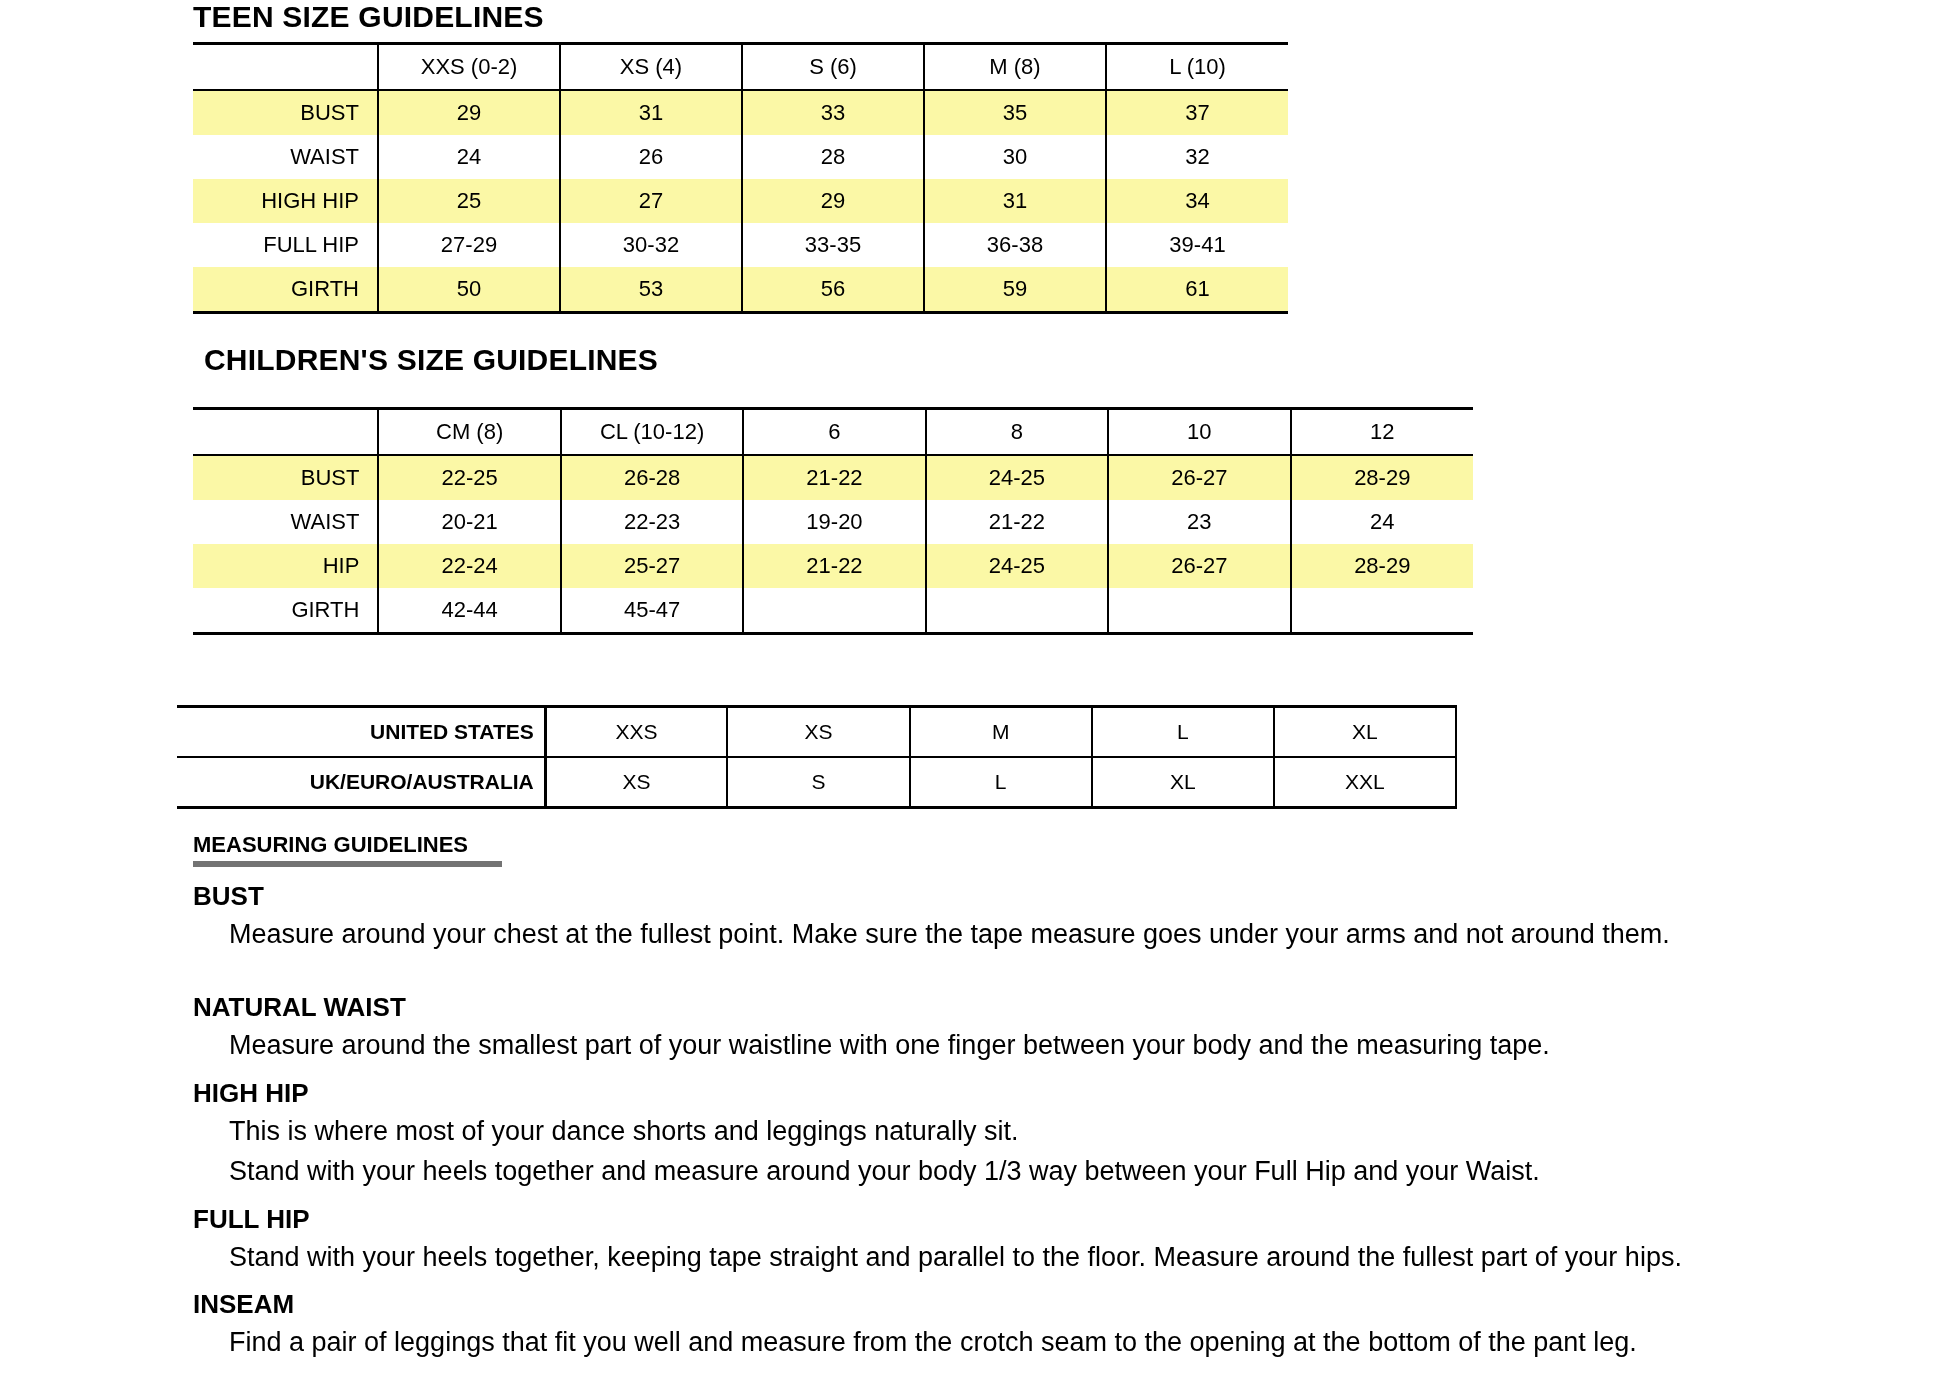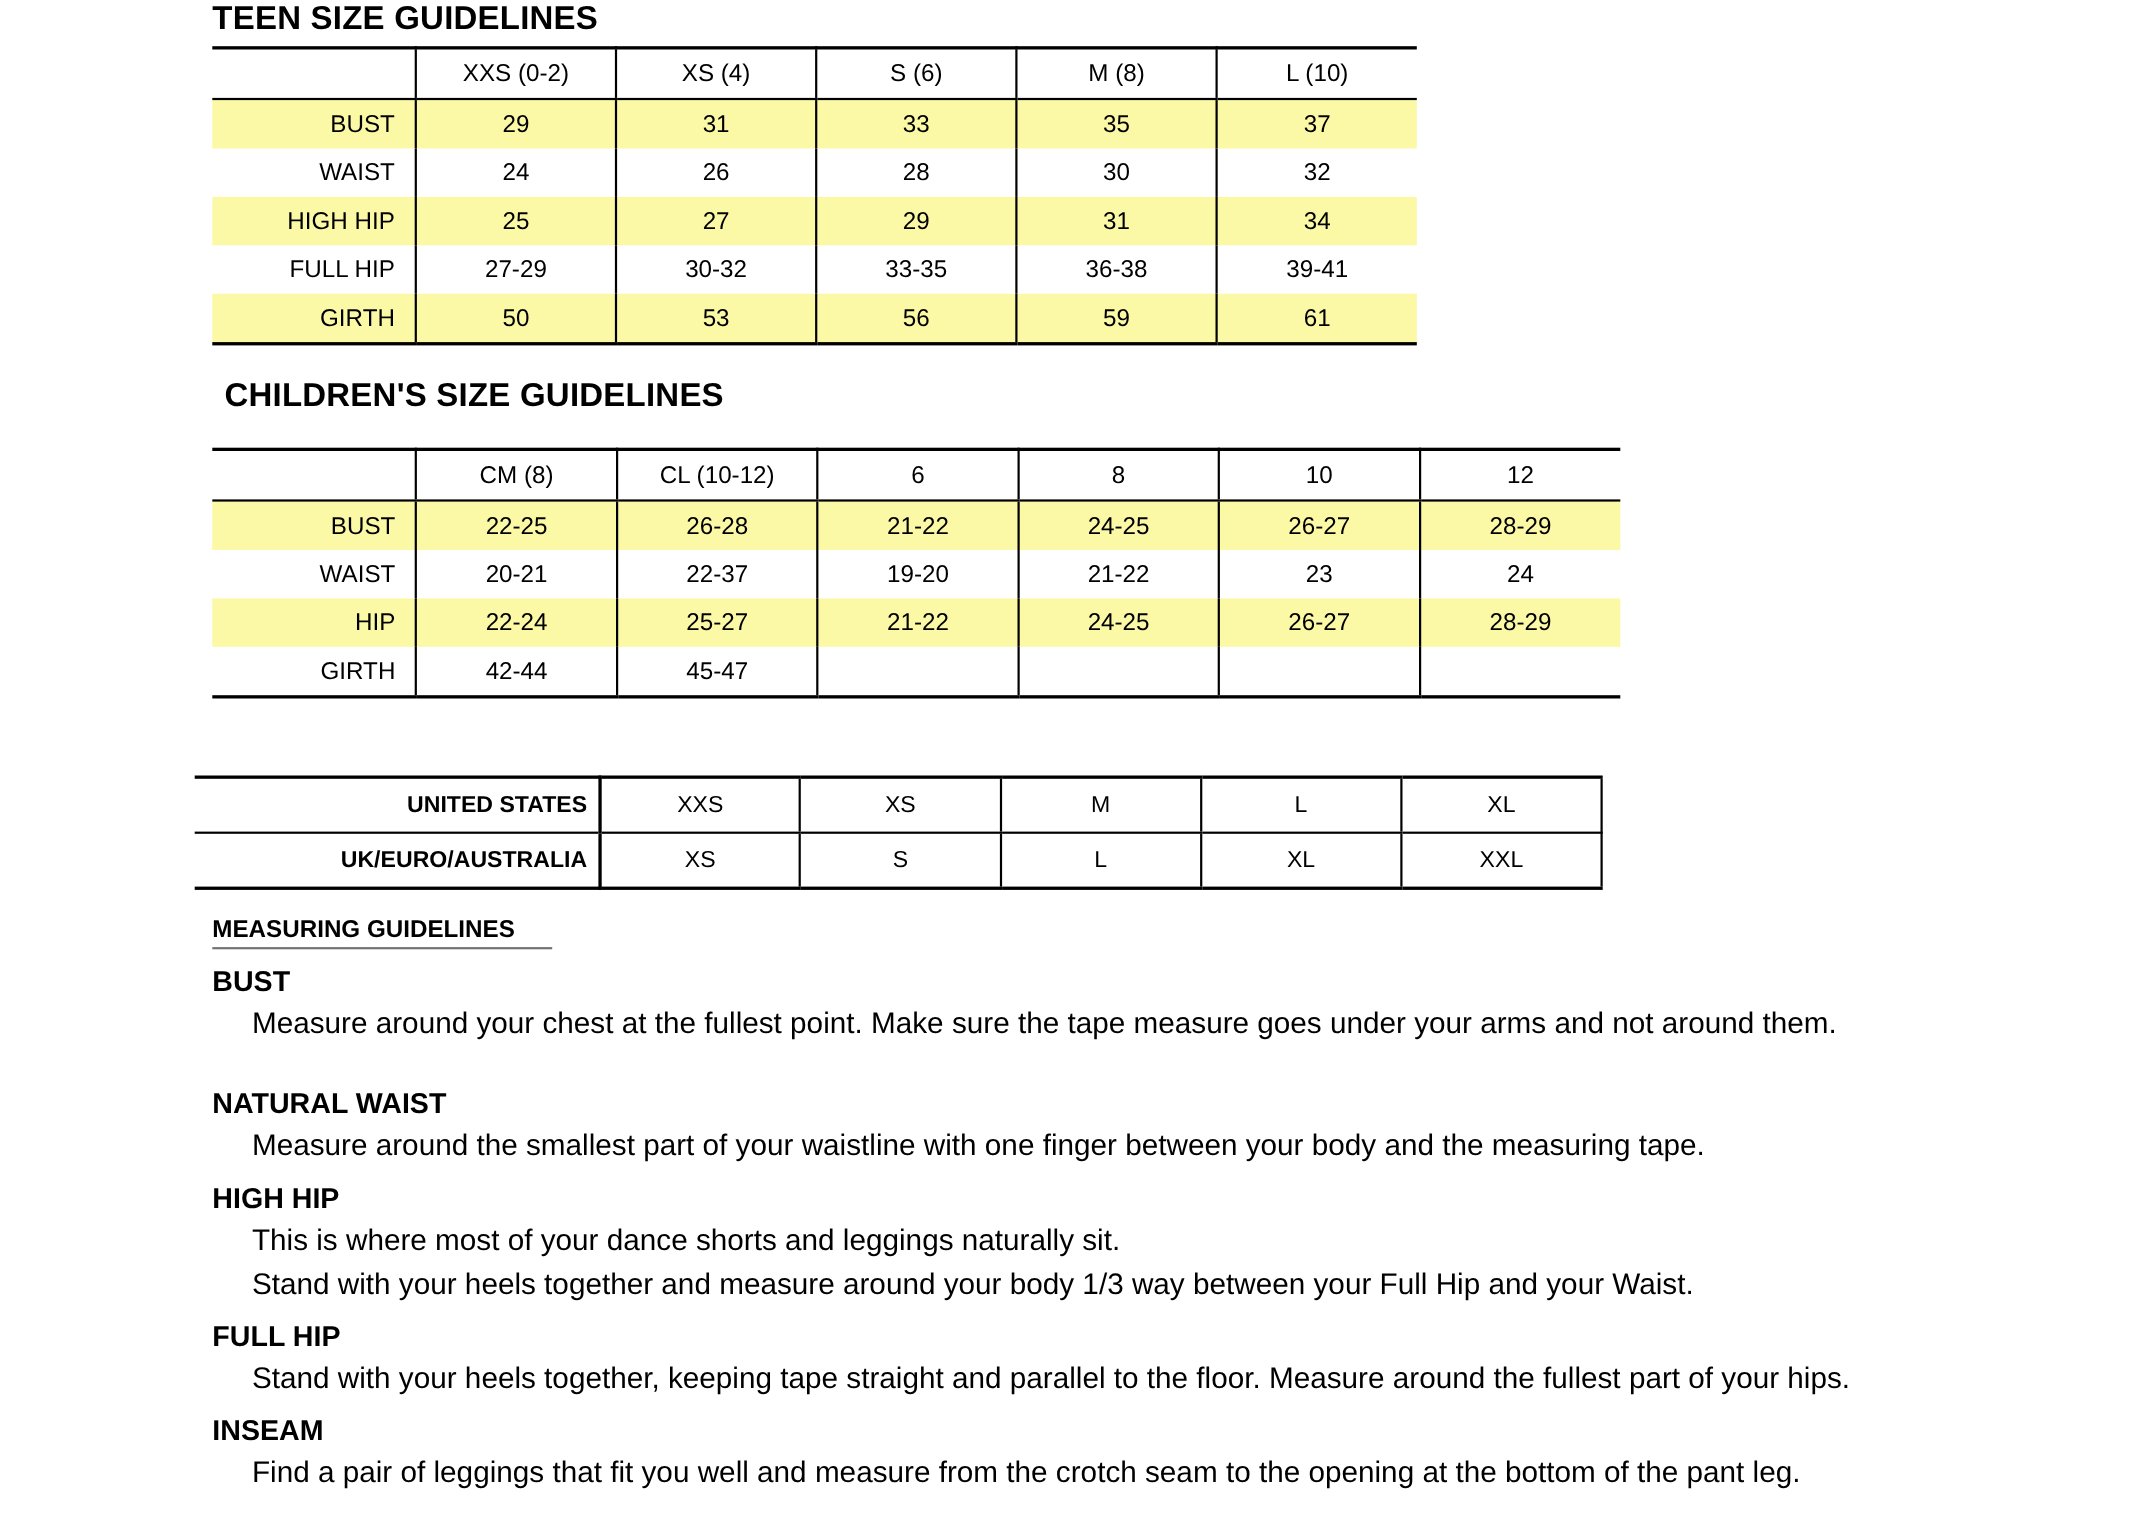--- a/index.html
+++ b/index.html
@@ -101,21 +101,21 @@
   #conv-table td.vline { border-left: 2px solid #000; }
   #conv-table tr.r1 td { border-top: 3px solid #000; border-bottom: 2px solid #000; }
   #conv-table tr.r2 td { border-bottom: 3px solid #000; }
   #conv-table td.endline { border-right: 2px solid #000; }
 
   
   .mg-title {
     font-size: 22px;
     font-weight: bold;
     display: inline-block;
-    border-bottom: 2px solid #737373;
+    border-bottom: 6px solid #737373;
     padding-bottom: 3px;
     padding-right: 34px;
     text-align: right;
   }
   .mg-head {
     font-size: 26px;
     font-weight: bold;
     margin-top: 14px;
   }
   .mg-body {
@@ -228,21 +228,21 @@
           <td class="vline hl">22-25</td>
           <td class="vline hl">26-28</td>
           <td class="vline hl">21-22</td>
           <td class="vline hl">24-25</td>
           <td class="vline hl">26-27</td>
           <td class="vline hl">28-29</td>
         </tr>
         <tr>
           <td class="rowlabel">WAIST</td>
           <td class="vline">20-21</td>
-          <td class="vline">22-37</td>
+          <td class="vline">22-23</td>
           <td class="vline">19-20</td>
           <td class="vline">21-22</td>
           <td class="vline">23</td>
           <td class="vline">24</td>
         </tr>
         <tr>
           <td class="rowlabel hl">HIP</td>
           <td class="vline hl">22-24</td>
           <td class="vline hl">25-27</td>
           <td class="vline hl">21-22</td>

